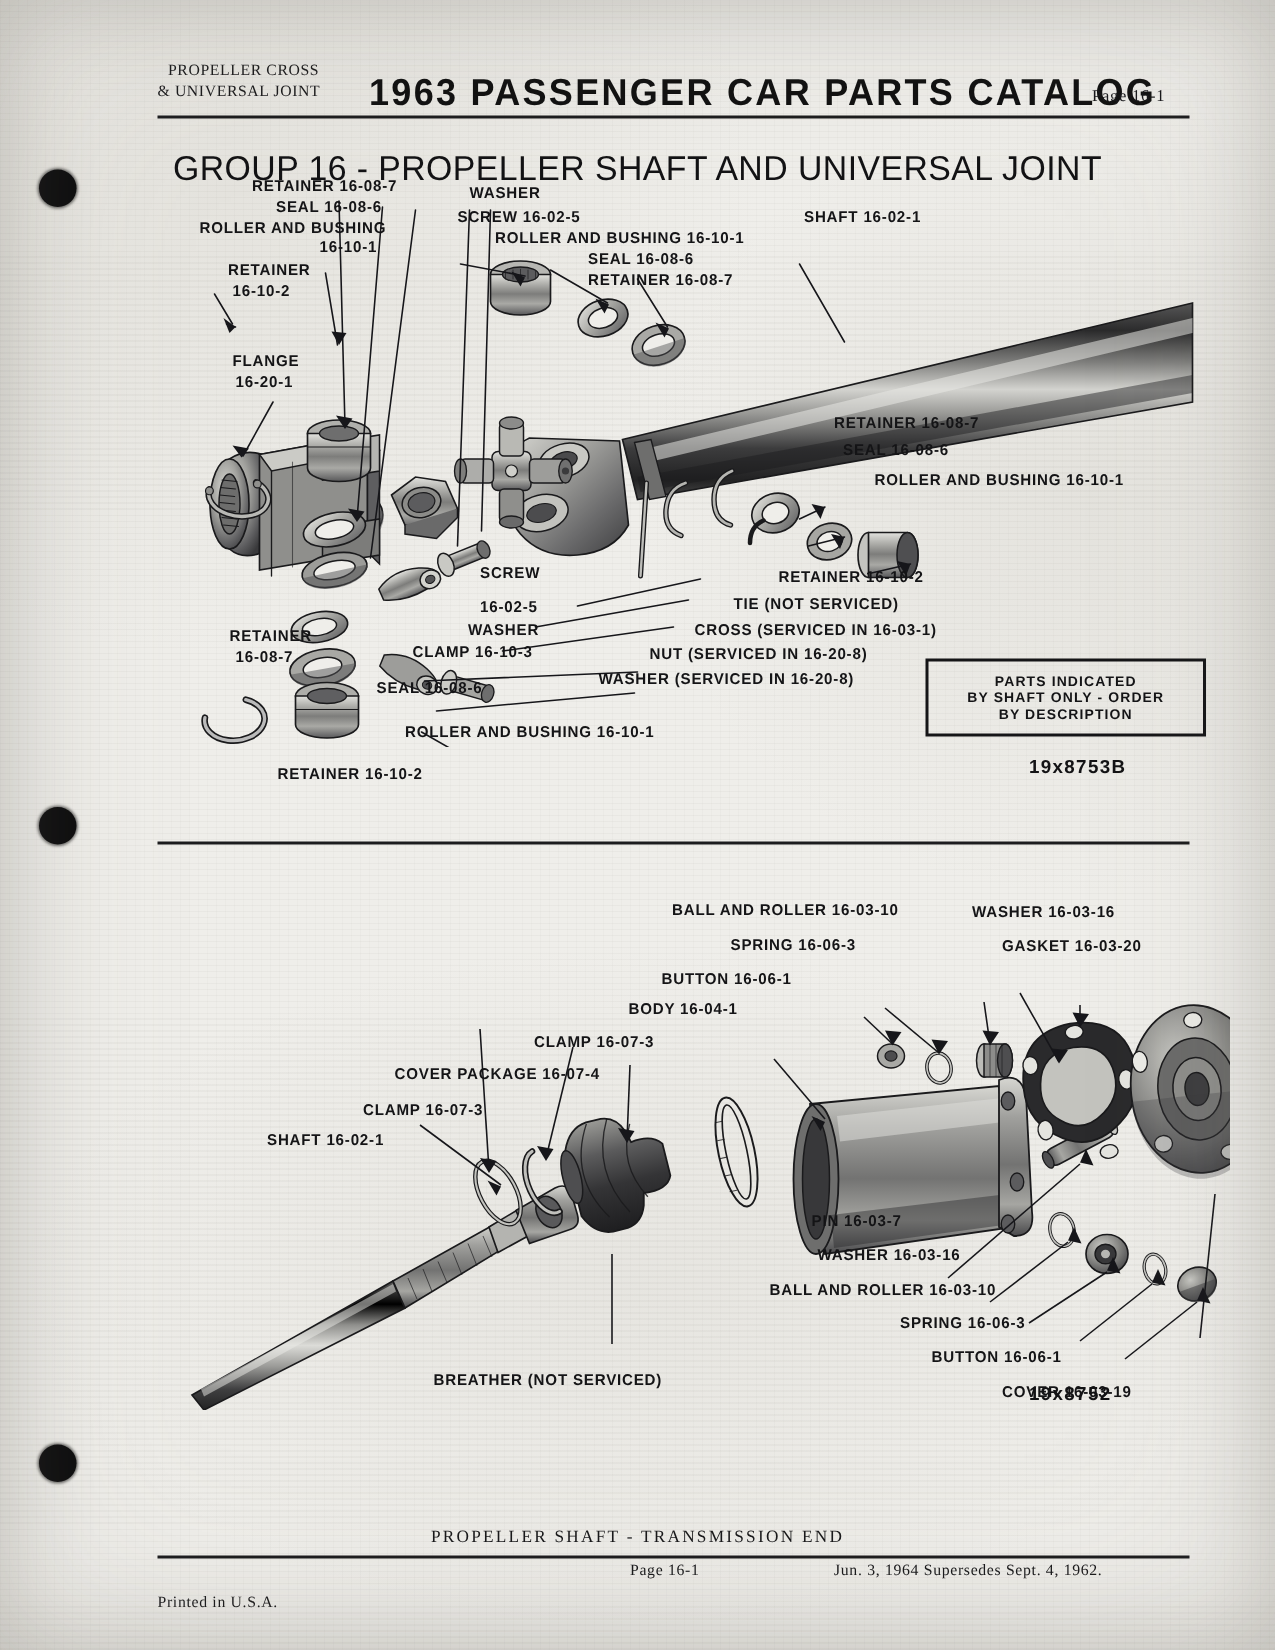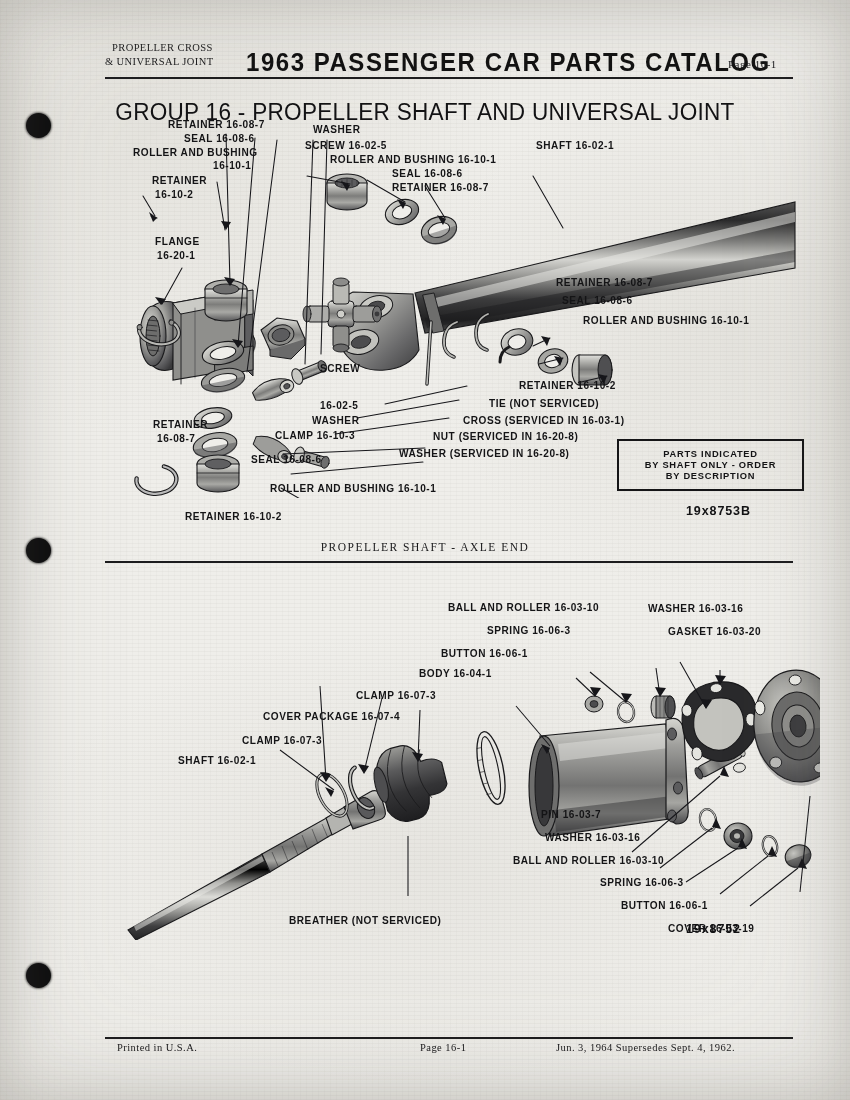--- a/index.html
+++ b/index.html
@@ -97,21 +97,21 @@
   #cap1{top:541px;}
   #cap2{top:1019px;}
   #div-rule{left:105px;top:561px;width:688px;height:1.6px;}
 
   
   #ftr-rule{left:105px;top:1037px;width:688px;height:1.8px;}
   .ftr{
     position:absolute;font-family:"Liberation Serif",serif;font-size:10.5px;
     letter-spacing:.45px;color:#18181a;white-space:nowrap;top:1042px;
   }
-  #ftr-left{left:117px;}
+  #ftr-left{left:105px;margin-top:21px;}
   #ftr-center{left:420px;}
   #ftr-right{left:556px;}
 </style>
 </head>
 <body>
 
 <div id="page">
 
   <div id="paper-grain"></div>
 
@@ -411,38 +411,37 @@
   <div class="lbl" style="left:392px;top:182px;">RETAINER 16-08-7</div>
   <div class="lbl" style="left:536px;top:140px;">SHAFT 16-02-1</div>
   <div class="lbl" style="left:556px;top:277px;">RETAINER 16-08-7</div>
   <div class="lbl" style="left:562px;top:295px;">SEAL 16-08-6</div>
   <div class="lbl" style="left:583px;top:315px;">ROLLER AND BUSHING 16-10-1</div>
   <div class="lbl" style="left:519px;top:380px;">RETAINER 16-10-2</div>
   <div class="lbl" style="left:489px;top:398px;">TIE (NOT SERVICED)</div>
   <div class="lbl" style="left:463px;top:415px;">CROSS (SERVICED IN 16-03-1)</div>
   <div class="lbl" style="left:433px;top:431px;">NUT (SERVICED IN 16-20-8)</div>
   <div class="lbl" style="left:399px;top:448px;">WASHER (SERVICED IN 16-20-8)</div>
-  <div class="lbl" style="left:320px;top:363px;">SCREW</div>
+  <div class="lbl" style="left:320px;top:377px;">SCREW</div>
   <div class="lbl" style="left:320px;top:400px;">16-02-5</div>
   <div class="lbl" style="left:312px;top:415px;">WASHER</div>
   <div class="lbl" style="left:275px;top:430px;">CLAMP 16-10-3</div>
   <div class="lbl" style="left:153px;top:419px;">RETAINER</div>
   <div class="lbl" style="left:157px;top:433px;">16-08-7</div>
   <div class="lbl" style="left:251px;top:454px;">SEAL 16-08-6</div>
   <div class="lbl" style="left:270px;top:483px;">ROLLER AND BUSHING 16-10-1</div>
   <div class="lbl" style="left:185px;top:511px;">RETAINER 16-10-2</div>
 
   <div id="note-box">
     <div>PARTS INDICATED</div>
     <div>BY SHAFT ONLY - ORDER</div>
     <div>BY DESCRIPTION</div>
   </div>
 
   <div class="figno" id="figno1">19x8753B</div>
-  <div class="caption" id="cap1">PROPELLER SHAFT - AXLE END</div>
   <div class="rule" id="div-rule"></div>
 
   <div class="fig" id="fig2">
     <svg viewBox="0 0 700 300" preserveAspectRatio="none">
       <defs>
         <linearGradient id="shaft2G" x1="0" y1="0" x2="0" y2="1">
           <stop offset="0%" stop-color="#5e5e5d"></stop>
           <stop offset="18%" stop-color="#33333 4"></stop>
           <stop offset="34%" stop-color="#8f8f8c"></stop>
           <stop offset="50%" stop-color="#dcdcd8"></stop>
@@ -665,20 +664,21 @@
   <div class="lbl" style="left:178px;top:755px;">SHAFT 16-02-1</div>
   <div class="lbl" style="left:541px;top:809px;">PIN 16-03-7</div>
   <div class="lbl" style="left:545px;top:832px;">WASHER 16-03-16</div>
   <div class="lbl" style="left:513px;top:855px;">BALL AND ROLLER 16-03-10</div>
   <div class="lbl" style="left:600px;top:877px;">SPRING 16-06-3</div>
   <div class="lbl" style="left:621px;top:900px;">BUTTON 16-06-1</div>
   <div class="lbl" style="left:668px;top:923px;">COVER 16-03-19</div>
   <div class="lbl" style="left:289px;top:915px;">BREATHER (NOT SERVICED)</div>
 
   <div class="figno" id="figno2">19x8752</div>
+  <div class="caption" id="cap2">PROPELLER SHAFT - TRANSMISSION END</div>
 
   <div class="rule" id="ftr-rule"></div>
   <div class="ftr" id="ftr-left">Printed in U.S.A.</div>
   <div class="ftr" id="ftr-center">Page 16-1</div>
   <div class="ftr" id="ftr-right">Jun. 3, 1964 Supersedes Sept. 4, 1962.</div>
 
   <div class="punch" style="left:26px;top:113px;width:25px;height:25px;"></div>
   <div class="punch" style="left:26px;top:538px;width:25px;height:25px;"></div>
   <div class="punch" style="left:26px;top:963px;width:25px;height:25px;"></div>
 

